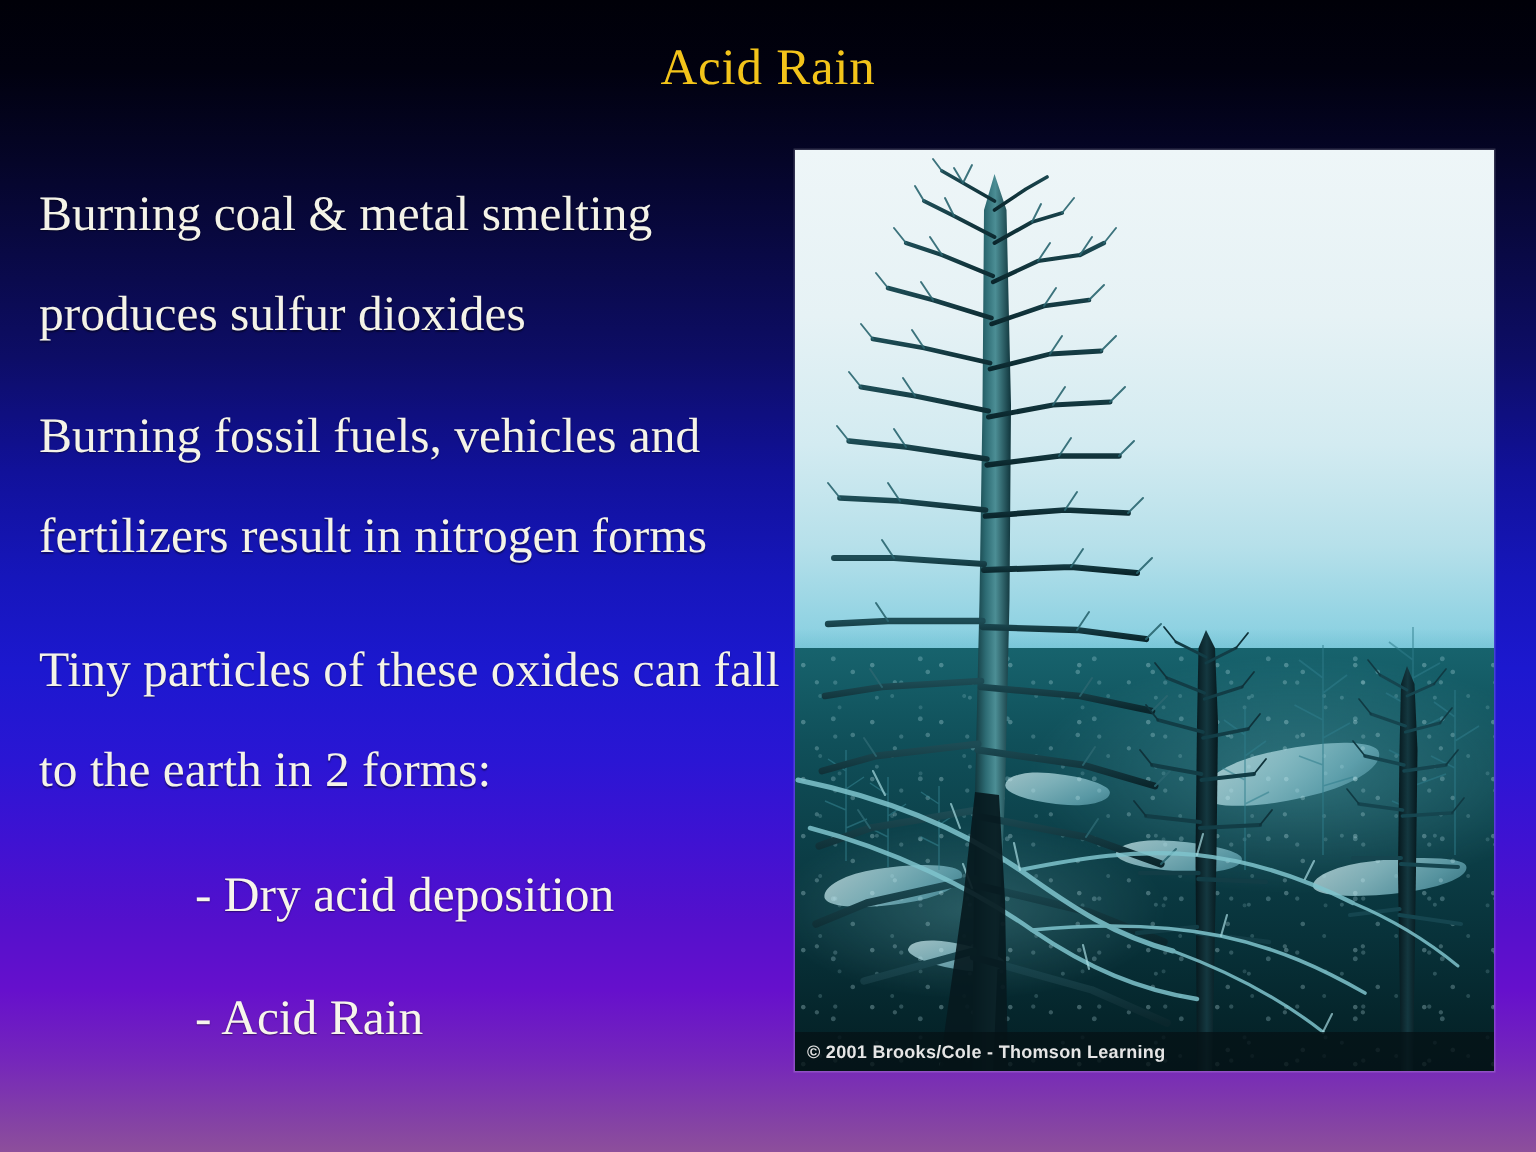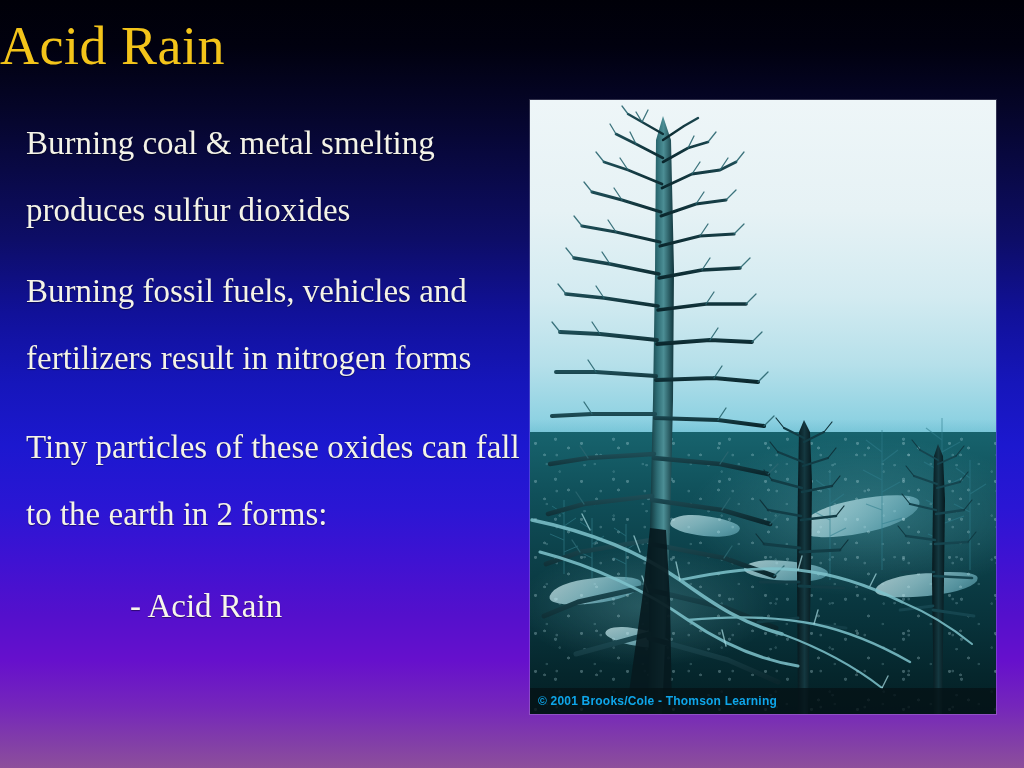--- a/index.html
+++ b/index.html
@@ -32,22 +32,23 @@
         #8340a6 97%,
         #8d4f9b 100%);
   }
 
   
   .title {
     position: absolute;
     left: 0;
     top: 16px;
     width: 1024px;
+    text-align: center;
     color: #f3c41a;
-    font-size: 54px;
+    font-size: 34px;
     line-height: 60px;
     letter-spacing: 0.5px;
     font-family: "Liberation Serif", "DejaVu Serif", serif;
     white-space: nowrap;
   }
 
   
   .body-col {
     position: absolute;
     left: 26px;
@@ -146,21 +147,21 @@
     opacity: 0.75;
     border-radius: 40% 55% 45% 50% / 55% 45% 55% 45%;
   }
   .photo-caption {
     position: absolute;
     left: 0;
     bottom: 0;
     width: 100%;
     height: 26px;
     background: rgba(5,18,22,0.78);
-    color: #0ea5e9;
+    color: #e5e5e5;
     font-family: "Liberation Sans", "DejaVu Sans", sans-serif;
     font-size: 12px;
     font-weight: bold;
     line-height: 26px;
     padding-left: 8px;
     box-sizing: border-box;
     letter-spacing: 0.2px;
     white-space: nowrap;
   }
   .tree-layer {
@@ -173,20 +174,21 @@
 <body>
 
 <div id="slide">
 
   <div class="title">Acid Rain</div>
 
   <div class="body-col">
     <p class="para">Burning coal &amp; metal smelting produces sulfur dioxides</p>
     <p class="para">Burning fossil fuels, vehicles and fertilizers result in nitrogen forms</p>
     <p class="para last-main">Tiny particles of these oxides can fall to the earth in 2 forms:</p>
+    <p class="subitem">- Dry acid deposition</p>
     <p class="subitem">- Acid Rain</p>
   </div>
 
   <div class="photo">
     <div class="photo-sky"></div>
     <div class="photo-mist"></div>
     <div class="photo-ground">
       <div class="rock" style="left:4%;  top:52%; width:20%; height:9%;  transform:rotate(-8deg);"></div>
       <div class="rock" style="left:30%; top:30%; width:15%; height:7%;  transform:rotate(6deg);"></div>
       <div class="rock" style="left:58%; top:24%; width:26%; height:12%; transform:rotate(-12deg);"></div>

